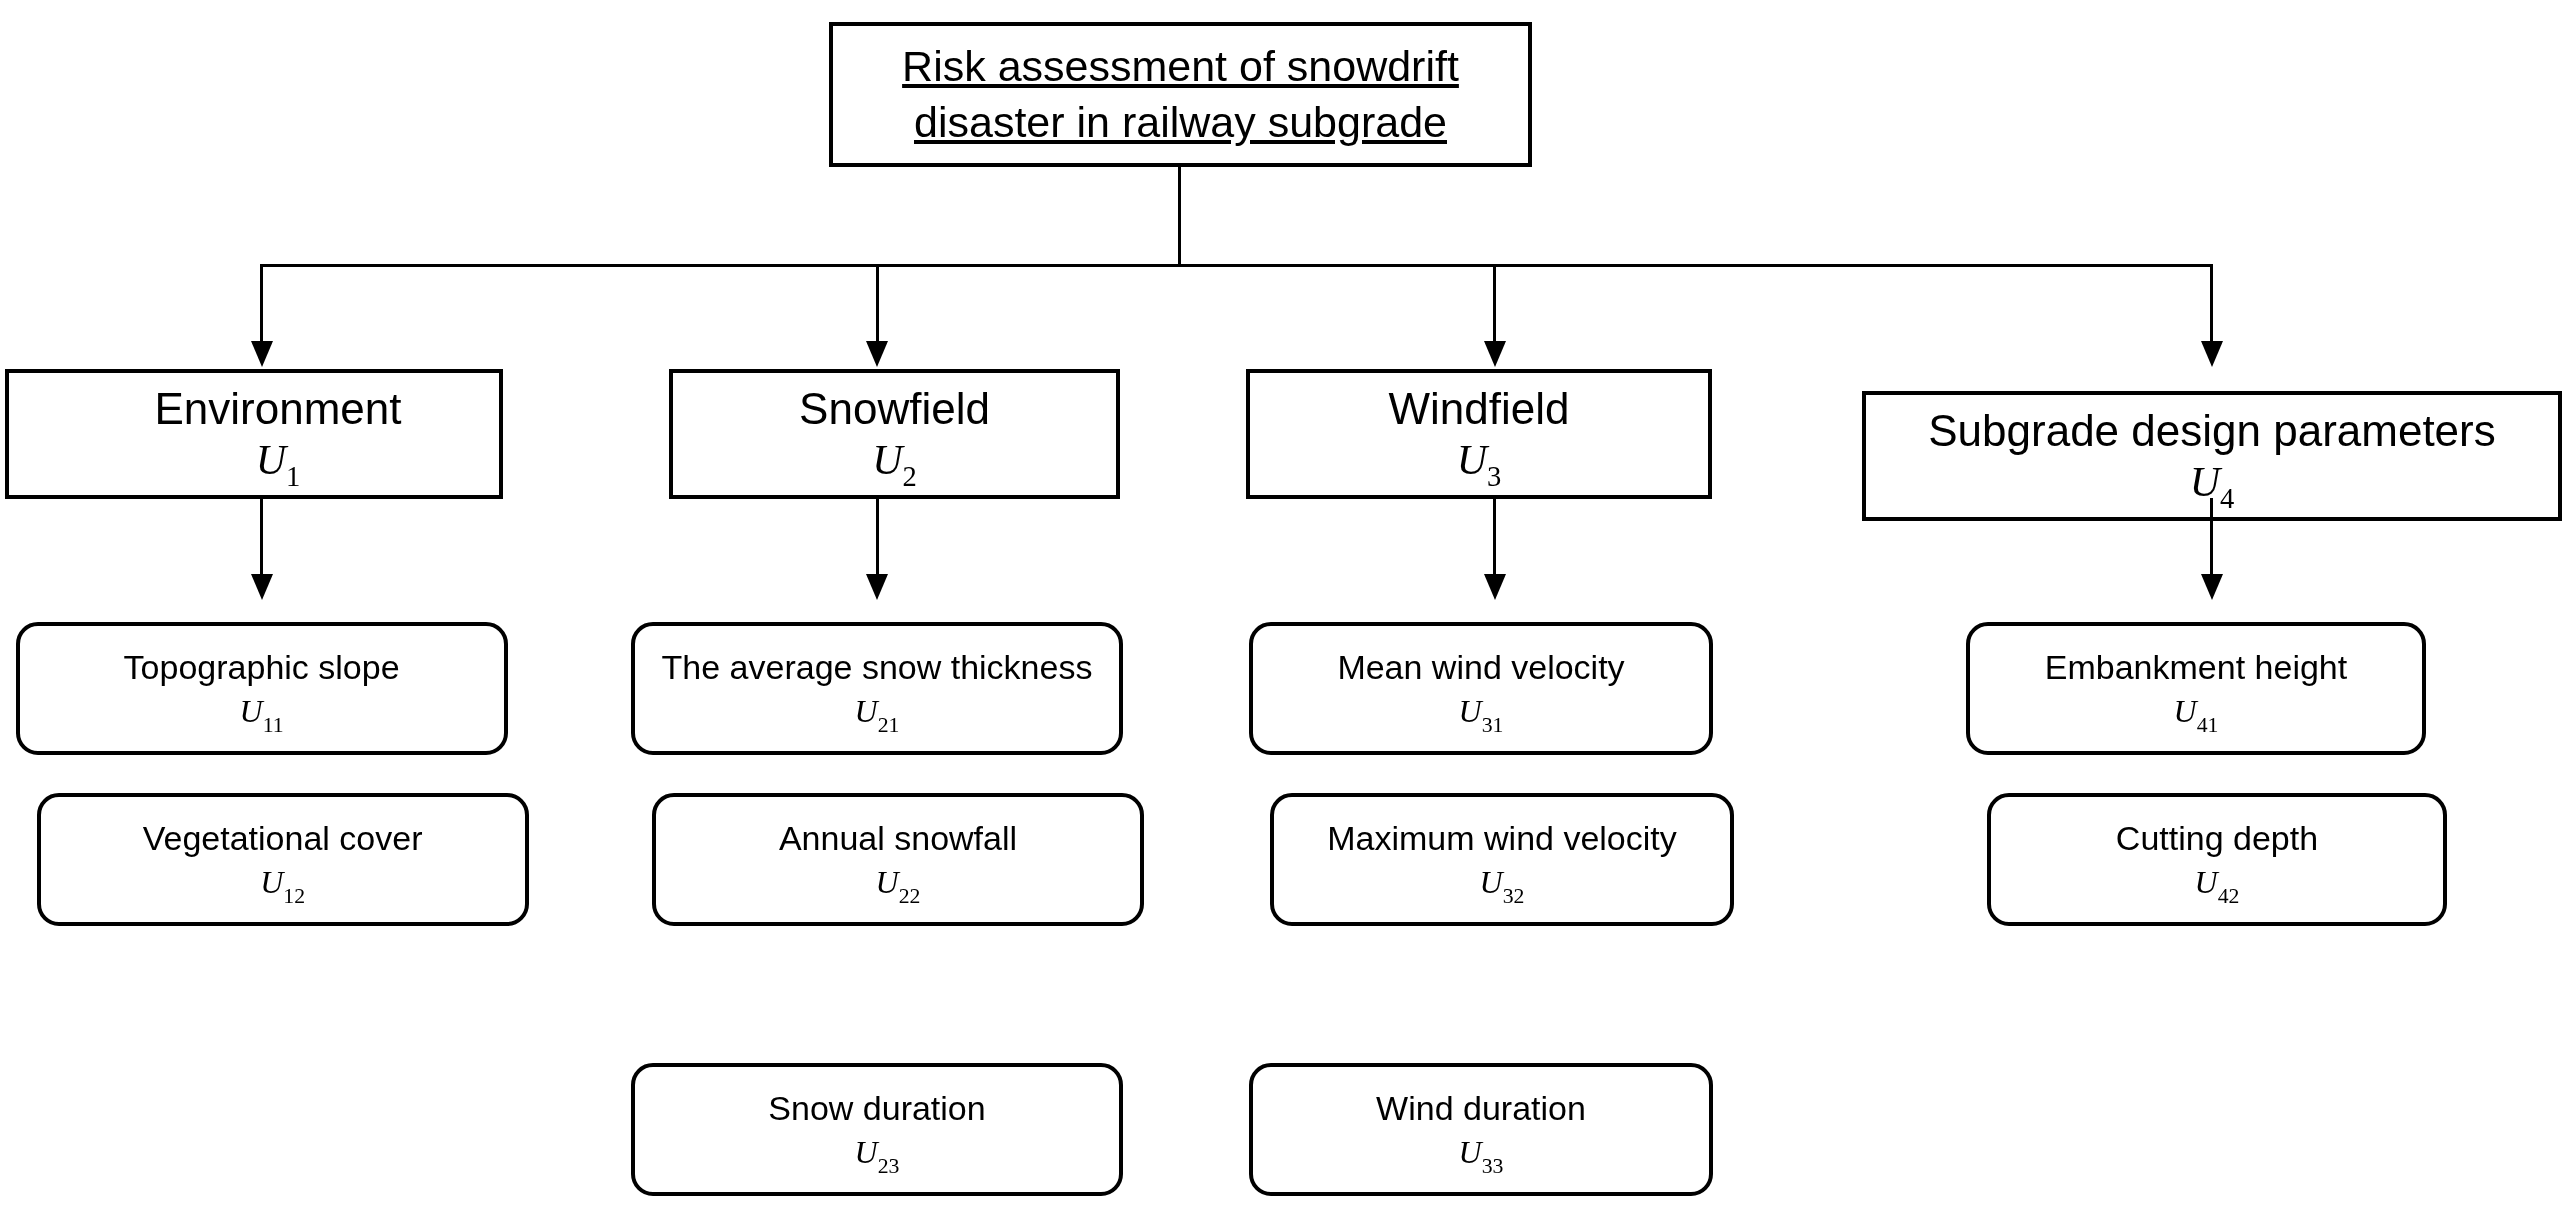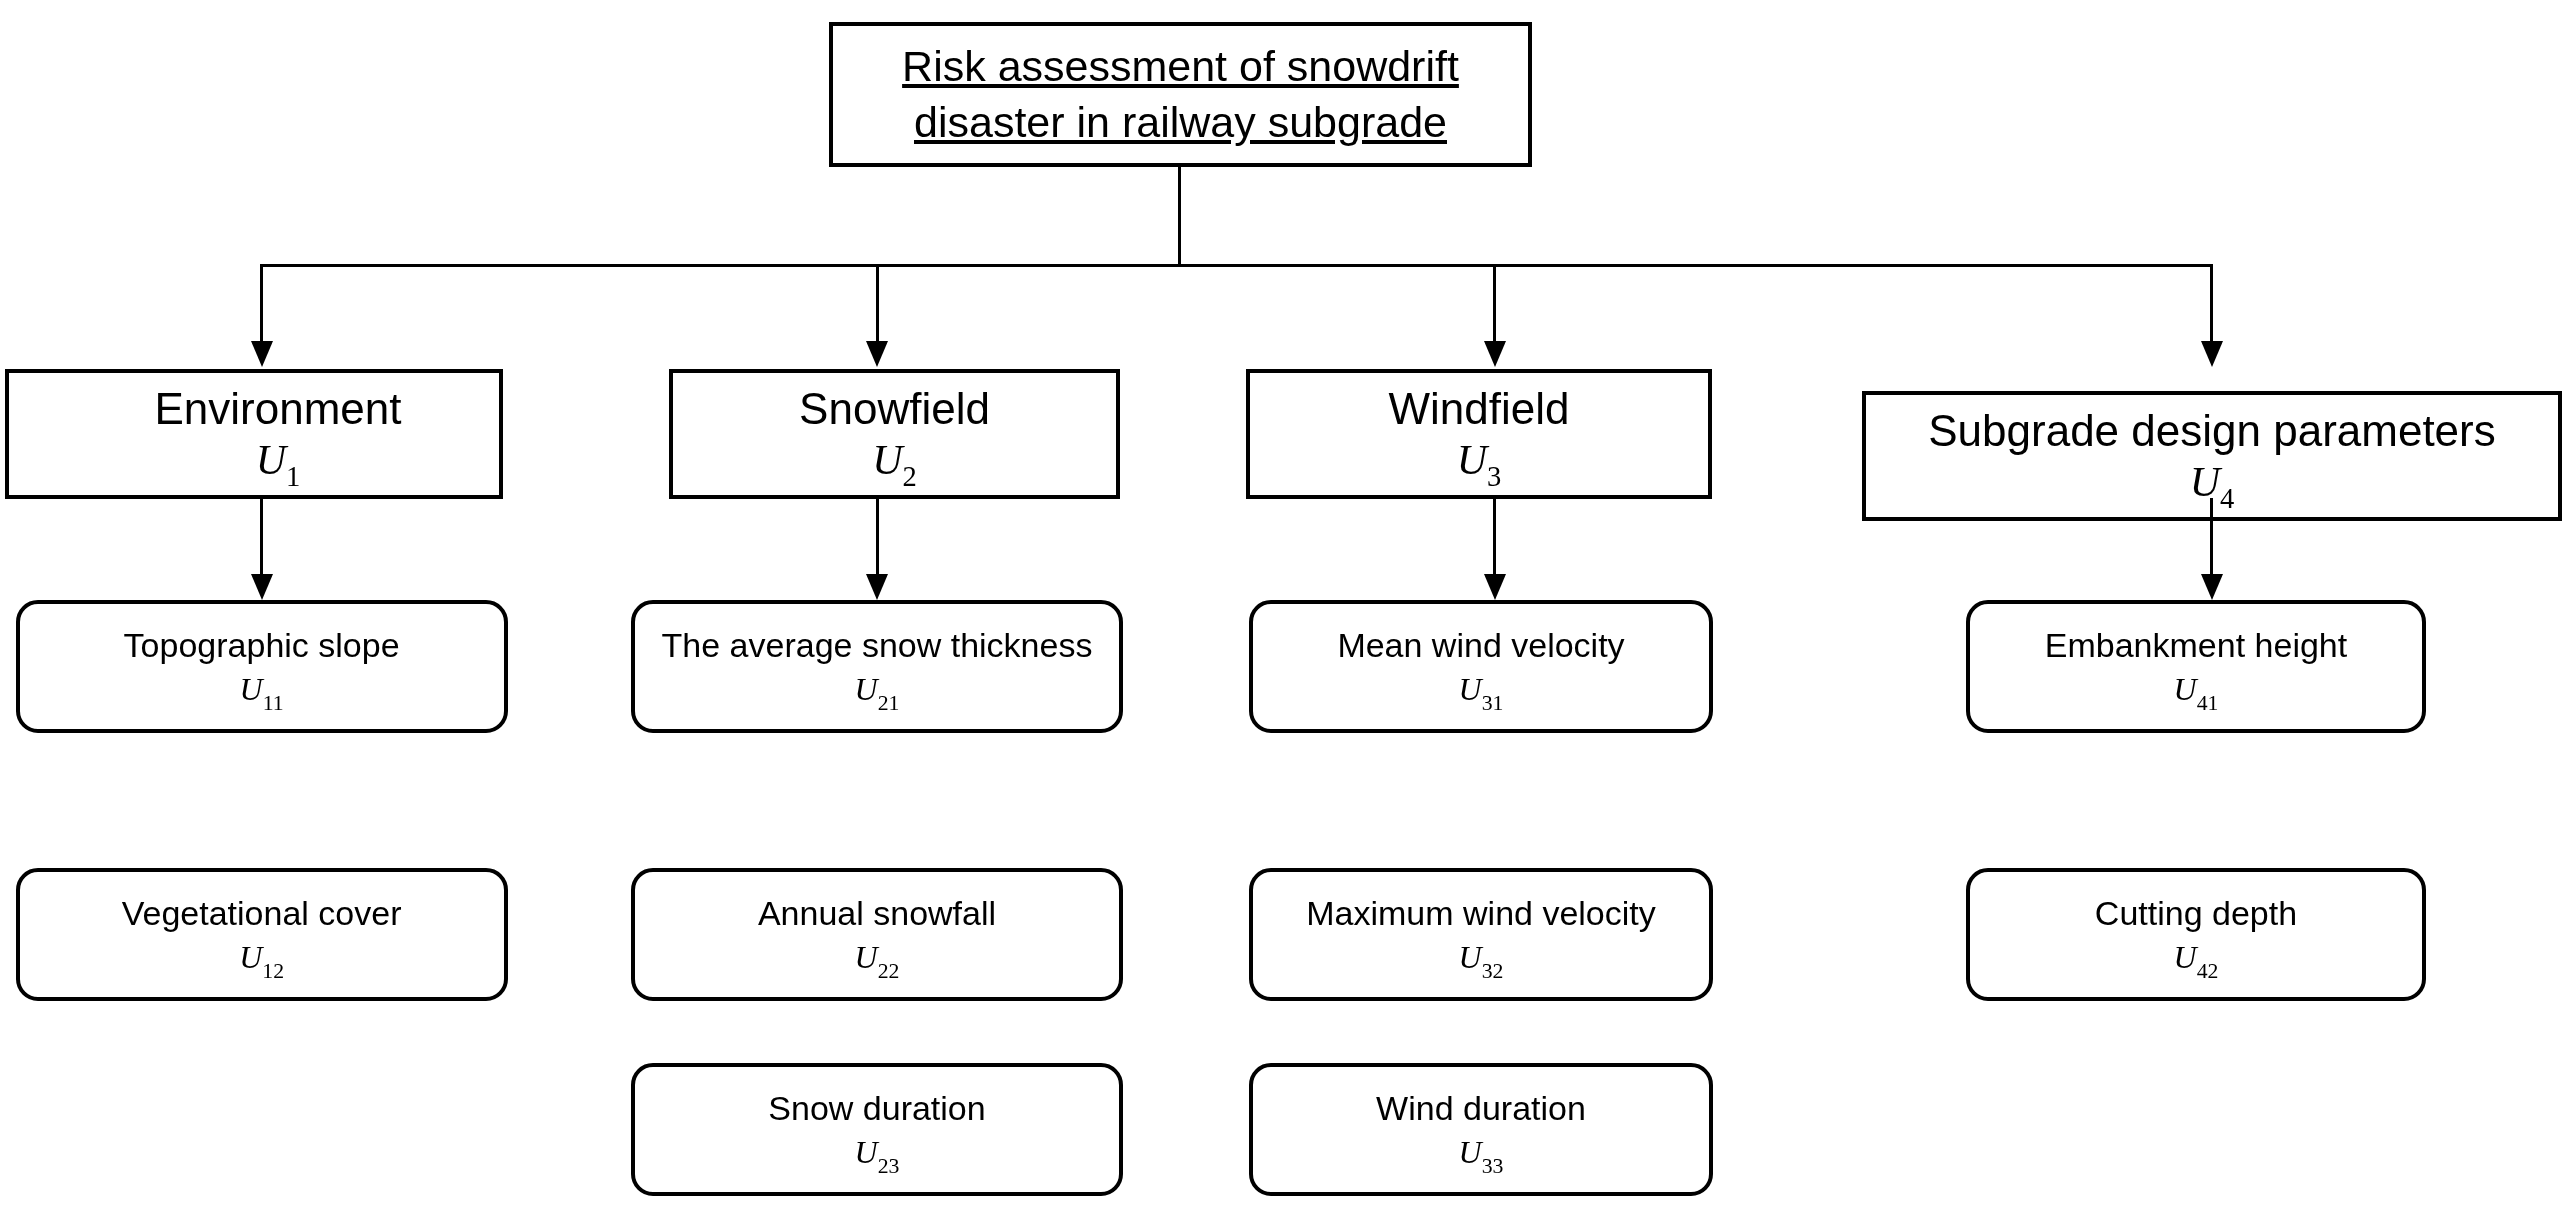--- a/index.html
+++ b/index.html
@@ -28,22 +28,22 @@
   .root {
     left: 829px; top: 22px; width: 703px; height: 145px;
     font-size: 43px; line-height: 1.3;
     padding: 0 15.6px;
     text-decoration: underline;
   }
 
   .l2 { top: 369px; height: 130px; font-size: 44px; line-height: 1.12; }
   .child { height: 133px; font-size: 34px; line-height: 1.25; }
 
-  .row1 { top: 600px; }
-  .row2 { top: 868px; }
+  .row1 { top: 622px; }
+  .row2 { top: 793px; margin-left: 21px; }
   .row3 { top: 1063px; }
 
   .p1 { left: 5px;   width: 498px; padding-left: 48px; }
   .p2 { left: 629px;  width: 451px; margin-left: 40px; }
   .p3 { left: 1246px; width: 466px; }
   .p4 { left: 1862px; width: 700px; margin-top: 22px; }
 
   .c1 { left: 15.6px;   width: 492px; }
   .c2 { left: 631px;  width: 492px; }
   .c3 { left: 1249px; width: 464px; }

